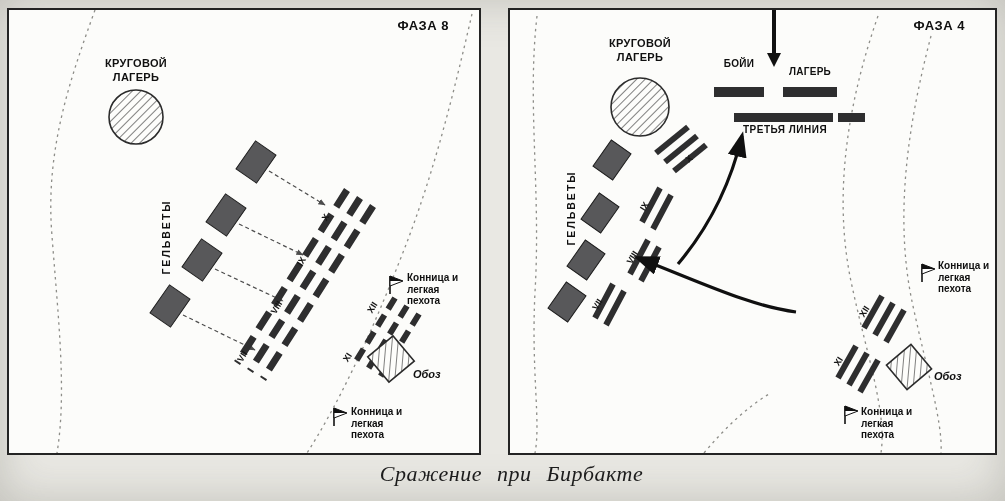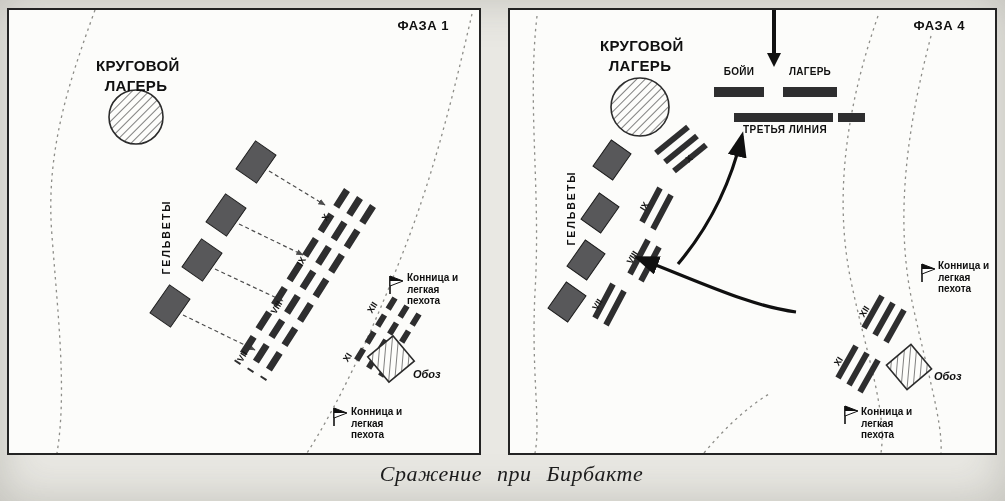--- a/index.html
+++ b/index.html
@@ -23,21 +23,21 @@
   .unit-sq{fill:#58585a;stroke:#1d1d1d;stroke-width:1;}
   .hatched1{fill:url(#hatch1);stroke:#2b2b2b;stroke-width:1.6;}
   .hatched2{fill:url(#hatch2);stroke:#2b2b2b;stroke-width:1.6;}
   .atk{stroke:#4d4d4d;stroke-width:1.2;stroke-dasharray:4 3;fill:none;}
   .bigarrow{stroke:#101010;stroke-width:3.2;fill:none;}
   .bar{fill:#2e2e2f;}
   .numeral{font-family:"Liberation Sans",sans-serif;font-size:9px;font-weight:bold;fill:#161616;text-anchor:middle;}
 
   .lbl{position:absolute;color:#101010;}
   .phase-title{font-weight:bold;font-size:13px;letter-spacing:.5px;right:30px;top:8px;}
-  .camp-lbl{font-size:15px;font-weight:bold;text-align:center;line-height:1.3;letter-spacing:.3px;}
+  .camp-lbl{font-size:11px;font-weight:bold;text-align:center;line-height:1.3;letter-spacing:.3px;}
   .vert{transform:translate(-50%,-50%) rotate(-90deg);white-space:nowrap;
         font-size:10.5px;font-weight:bold;letter-spacing:2px;}
   .cav-lbl{font-size:10px;font-weight:bold;line-height:1.15;width:58px;}
   .obz-lbl{font-size:11px;font-weight:bold;font-style:italic;}
   .grp-lbl{font-size:10px;font-weight:bold;text-align:center;letter-spacing:.3px;}
   .third-lbl{font-size:10px;font-weight:bold;letter-spacing:.5px;white-space:nowrap;}
 
   .caption{
     position:absolute;left:0;width:100%;top:461px;text-align:center;
     font-family:"Liberation Serif",serif;font-style:italic;font-size:22px;
@@ -98,21 +98,21 @@
       </g>
       <g>
         <line x1="325" y1="398" x2="325" y2="416" stroke="#111" stroke-width="1.6"></line>
         <polygon points="325,398 338,403 325,408" fill="#fff" stroke="#111" stroke-width="1"></polygon>
         <polygon points="325,398 338,403 325,403" fill="#111"></polygon>
       </g>
 
       <rect class="hatched1" x="365.5" y="332.5" width="33" height="33" transform="rotate(-40 382 349)"></rect>
     </svg>
 
-    <div class="lbl phase-title">ФАЗА 1</div>
+    <div class="lbl phase-title">ФАЗА 8</div>
     <div class="lbl camp-lbl" style="left:87px;top:46px;width:80px;">КРУГОВОЙ ЛАГЕРЬ</div>
     <div class="lbl vert" style="left:157px;top:227px;">ГЕЛЬВЕТЫ</div>
     <div class="lbl cav-lbl" style="left:398px;top:262px;">Конница и легкая пехота</div>
     <div class="lbl obz-lbl" style="left:404px;top:358px;">Обоз</div>
     <div class="lbl cav-lbl" style="left:342px;top:396px;">Конница и легкая пехота</div>
   </div>
 
   <div class="panel" id="panel2">
     <svg class="layer" width="485" height="443" viewBox="0 0 485 443">
       <defs>
@@ -185,21 +185,21 @@
         <line x1="335" y1="396" x2="335" y2="414" stroke="#111" stroke-width="1.6"></line>
         <polygon points="335,396 348,401 335,406" fill="#fff" stroke="#111" stroke-width="1"></polygon>
         <polygon points="335,396 348,401 335,401" fill="#111"></polygon>
       </g>
 
       <rect class="hatched2" x="383" y="341" width="32" height="32" transform="rotate(-40 399 357)"></rect>
     </svg>
 
     <div class="lbl phase-title">ФАЗА 4</div>
     <div class="lbl camp-lbl" style="left:90px;top:26px;width:80px;">КРУГОВОЙ ЛАГЕРЬ</div>
-    <div class="lbl grp-lbl" style="left:202px;top:56px;width:54px;">БОЙИ</div>
+    <div class="lbl grp-lbl" style="left:202px;top:48px;width:54px;">БОЙИ</div>
     <div class="lbl grp-lbl" style="left:264px;top:56px;width:72px;">ЛАГЕРЬ</div>
     <div class="lbl third-lbl" style="left:233px;top:114px;">ТРЕТЬЯ ЛИНИЯ</div>
     <div class="lbl vert" style="left:61px;top:198px;">ГЕЛЬВЕТЫ</div>
     <div class="lbl cav-lbl" style="left:428px;top:250px;">Конница и легкая пехота</div>
     <div class="lbl obz-lbl" style="left:424px;top:360px;">Обоз</div>
     <div class="lbl cav-lbl" style="left:351px;top:396px;">Конница и легкая пехота</div>
   </div>
 
   <div class="caption">Сражение при Бирбакте</div>
 </div>

